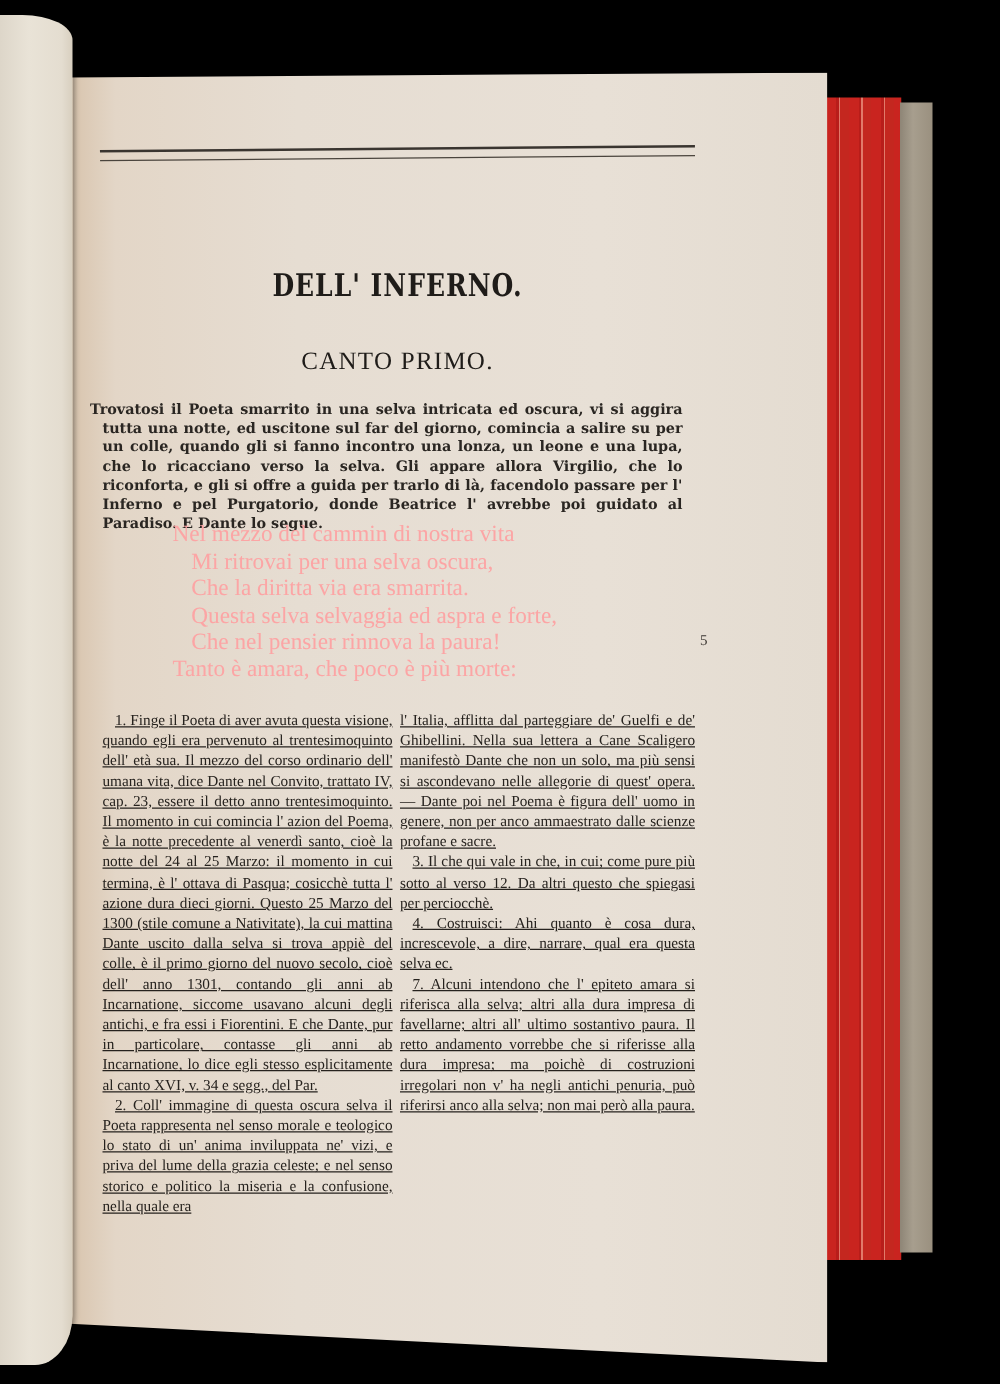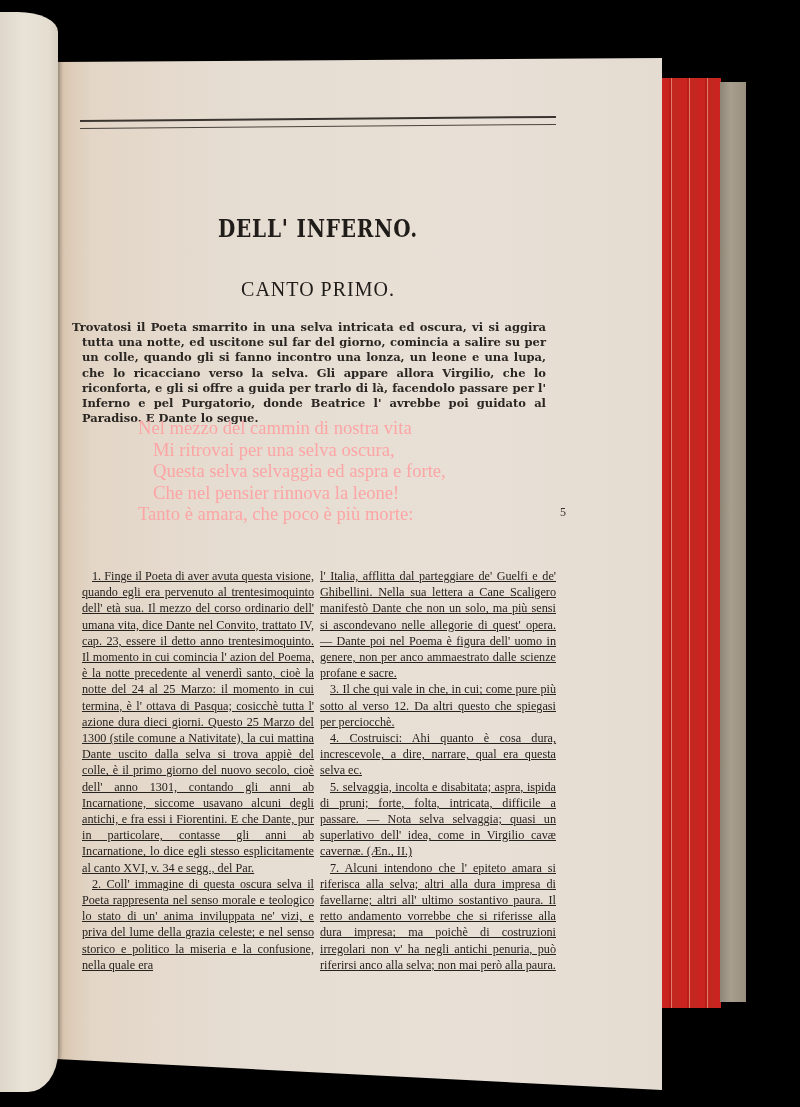--- a/index.html
+++ b/index.html
@@ -81,31 +81,31 @@
   <div class="title t1">DELL' INFERNO.</div>
   <div class="title t2">CANTO PRIMO.</div>
 
   <div class="argument">
     <span class="first">Trovatosi il Poeta smarrito in una selva intricata ed oscura, vi si aggira tutta una notte, ed uscitone sul far del giorno, comincia a salire su per un colle, quando gli si fanno incontro una lonza, un leone e una lupa, che lo ricacciano verso la selva. Gli appare allora Virgilio, che lo riconforta, e gli si offre a guida per trarlo di là, facendolo passare per l' Inferno e pel Purgatorio, donde Beatrice l' avrebbe poi guidato al Paradiso. E Dante lo segue.</span>
   </div>
 
   <div class="verse-block">
     <span class="verse">Nel mezzo del cammin di nostra vita</span>
     <span class="verse indent">Mi ritrovai per una selva oscura,</span>
+    <span class="verse indent">Che la diritta via era smarrita.</span>
     <span class="verse indent">Questa selva selvaggia ed aspra e forte,</span>
-    <span class="verse indent">Che nel pensier rinnova la leone!</span>
+    <span class="verse indent">Che nel pensier rinnova la paura!</span>
     <span class="verse">Tanto è amara, che poco è più morte:</span>
   </div>
   <div class="line-num">5</div>
 
   <div class="notes col1">
     <p class="note start">1. Finge il Poeta di aver avuta questa visione, quando egli era pervenuto al trentesimoquinto dell' età sua. Il mezzo del corso ordinario dell' umana vita, dice Dante nel Convito, trattato IV, cap. 23, essere il detto anno trentesimoquinto. Il momento in cui comincia l' azion del Poema, è la notte precedente al venerdì santo, cioè la notte del 24 al 25 Marzo: il momento in cui termina, è l' ottava di Pasqua; cosicchè tutta l' azione dura dieci giorni. Questo 25 Marzo del 1300 (stile comune a Nativitate), la cui mattina Dante uscito dalla selva si trova appiè del colle, è il primo giorno del nuovo secolo, cioè dell' anno 1301, contando gli anni ab Incarnatione, siccome usavano alcuni degli antichi, e fra essi i Fiorentini. E che Dante, pur in particolare, contasse gli anni ab Incarnatione, lo dice egli stesso esplicitamente al canto XVI, v. 34 e segg., del Par.</p>
     <p class="note start">2. Coll' immagine di questa oscura selva il Poeta rappresenta nel senso morale e teologico lo stato di un' anima inviluppata ne' vizi, e priva del lume della grazia celeste; e nel senso storico e politico la miseria e la confusione, nella quale era</p>
   </div>
 
   <div class="notes col2">
     <p class="note">l' Italia, afflitta dal parteggiare de' Guelfi e de' Ghibellini. Nella sua lettera a Cane Scaligero manifestò Dante che non un solo, ma più sensi si ascondevano nelle allegorie di quest' opera. — Dante poi nel Poema è figura dell' uomo in genere, non per anco ammaestrato dalle scienze profane e sacre.</p>
     <p class="note start">3. Il che qui vale in che, in cui; come pure più sotto al verso 12. Da altri questo che spiegasi per perciocchè.</p>
     <p class="note start">4. Costruisci: Ahi quanto è cosa dura, increscevole, a dire, narrare, qual era questa selva ec.</p>
-    <p class="note start">5. selvaggia, incolta e disabitata; aspra, ispida di pruni; forte, folta, intricata, difficile a passare. — Nota selva selvaggia; quasi un superlativo dell' idea, come in Virgilio cavæ cavernæ. (Æn., II.)</p>
     <p class="note start">7. Alcuni intendono che l' epiteto amara si riferisca alla selva; altri alla dura impresa di favellarne; altri all' ultimo sostantivo paura. Il retto andamento vorrebbe che si riferisse alla dura impresa; ma poichè di costruzioni irregolari non v' ha negli antichi penuria, può riferirsi anco alla selva; non mai però alla paura.</p>
   </div>
 </div>
 
 </body></html>

